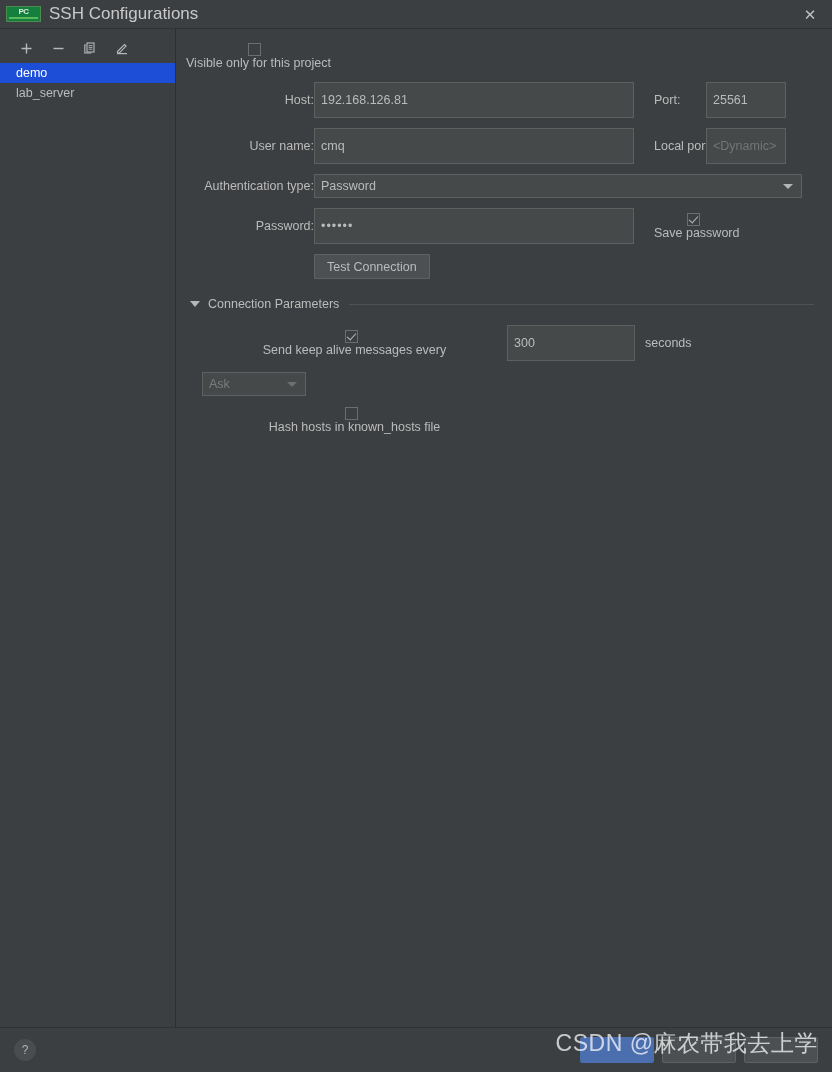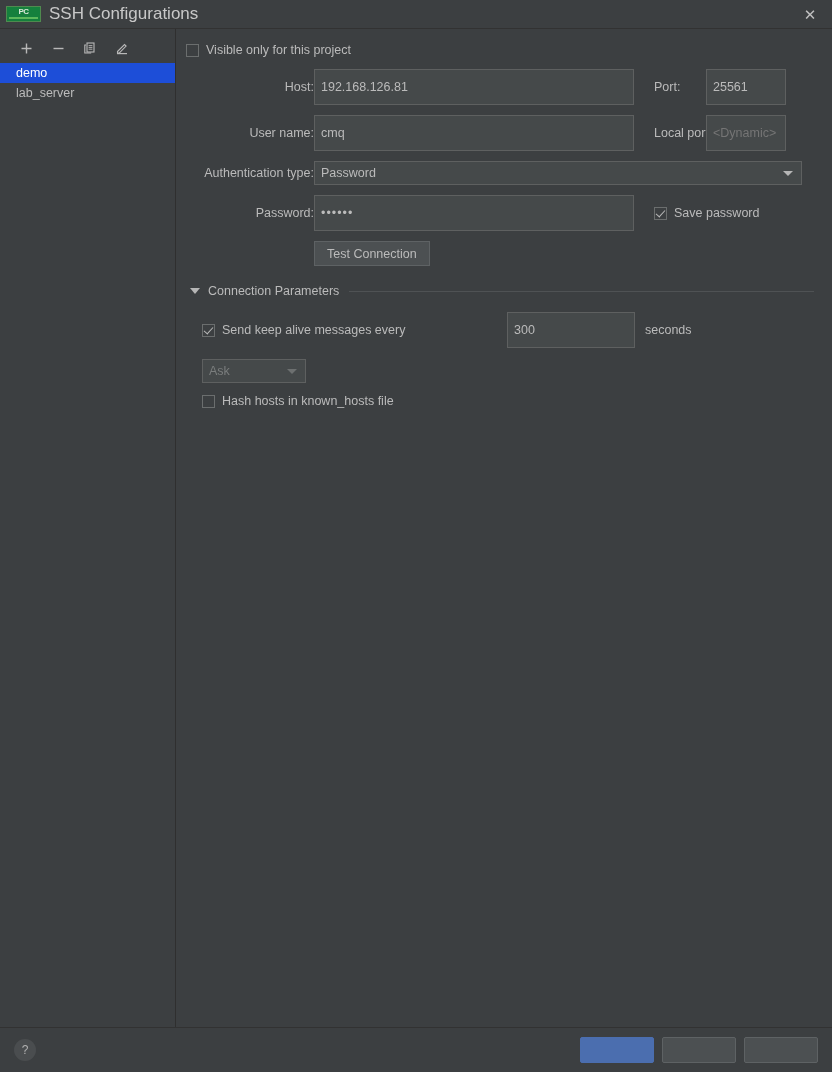--- a/index.html
+++ b/index.html
@@ -202,20 +202,21 @@
     left: 3px; top: 0px;
     width: 4px; height: 8px;
     border: solid #b9b9b9;
     border-width: 0 1.6px 1.6px 0;
     transform: rotate(42deg);
   }
   .cb-row {
     display: flex;
     align-items: center;
     cursor: pointer;
+    flex-direction: column;
   }
 
   
   .btn {
     background: #4c5052;
     border: 1px solid #5e6264;
     color: #bbbbbb;
     font-size: 12.5px;
     font-family: "Liberation Sans", sans-serif;
     height: 25px;
@@ -437,13 +438,14 @@
   </div>
 </div>
 
 <div id="footer">
   <div id="help-button">?</div>
   <div id="footer-actions">
     <button class="fbtn primary"></button>
     <button class="fbtn"></button>
     <button class="fbtn"></button>
   </div>
+  <div id="watermark">CSDN @麻农带我去上学</div>
 </div>
 
 </body></html>

